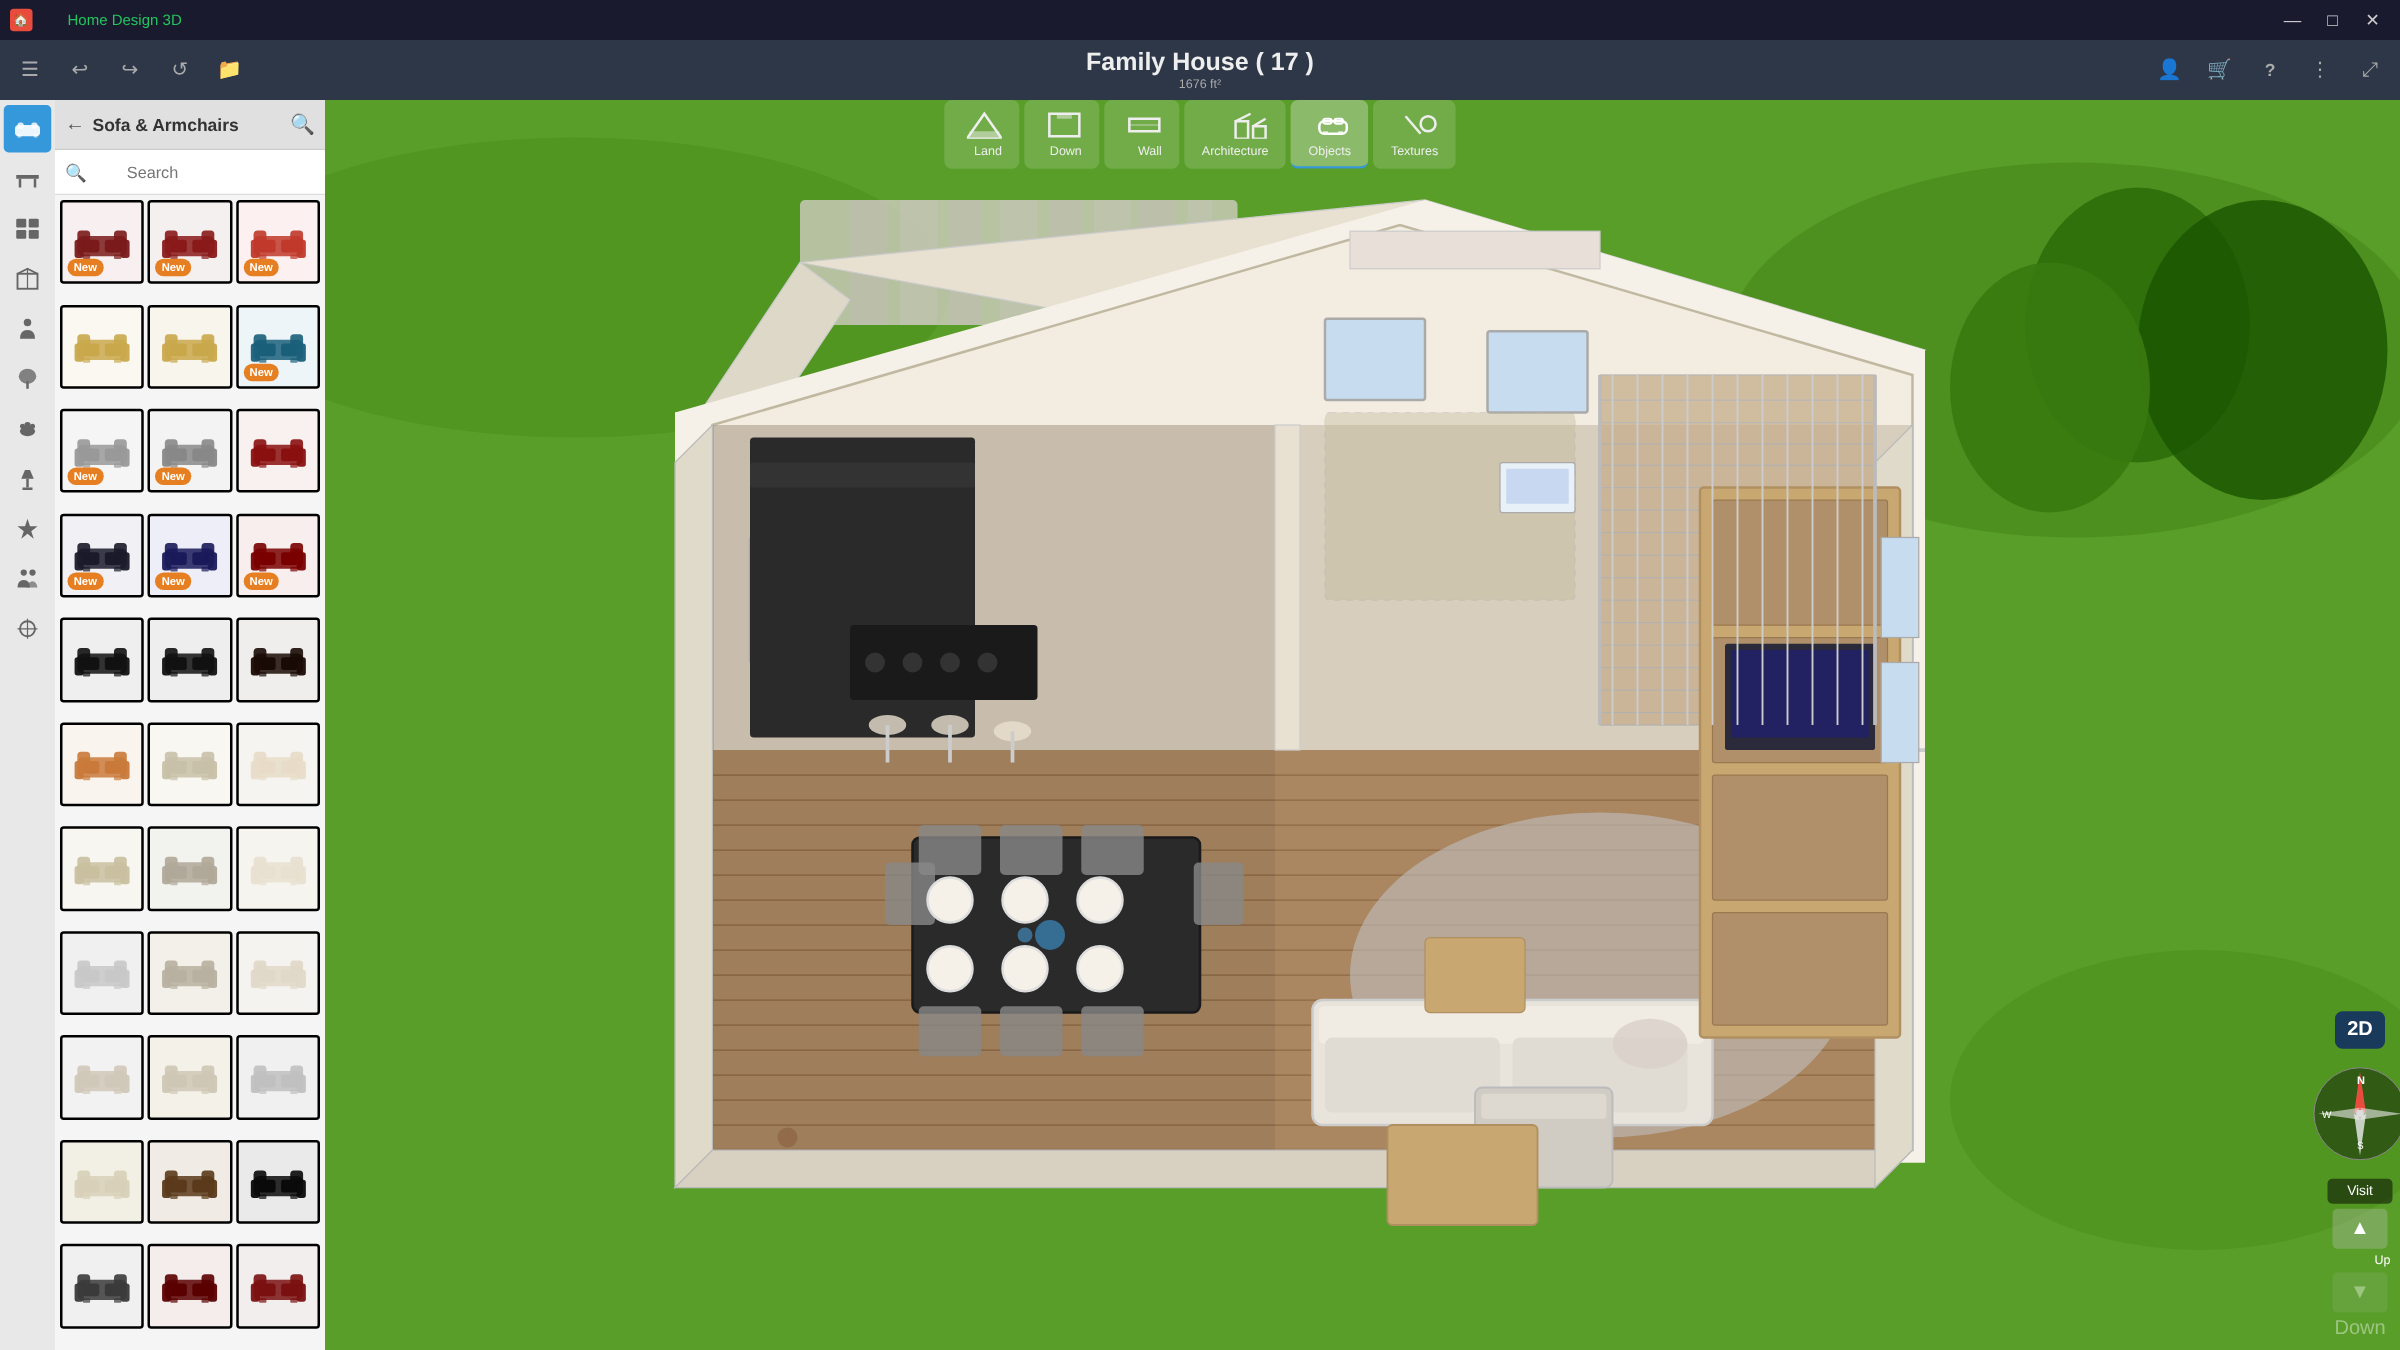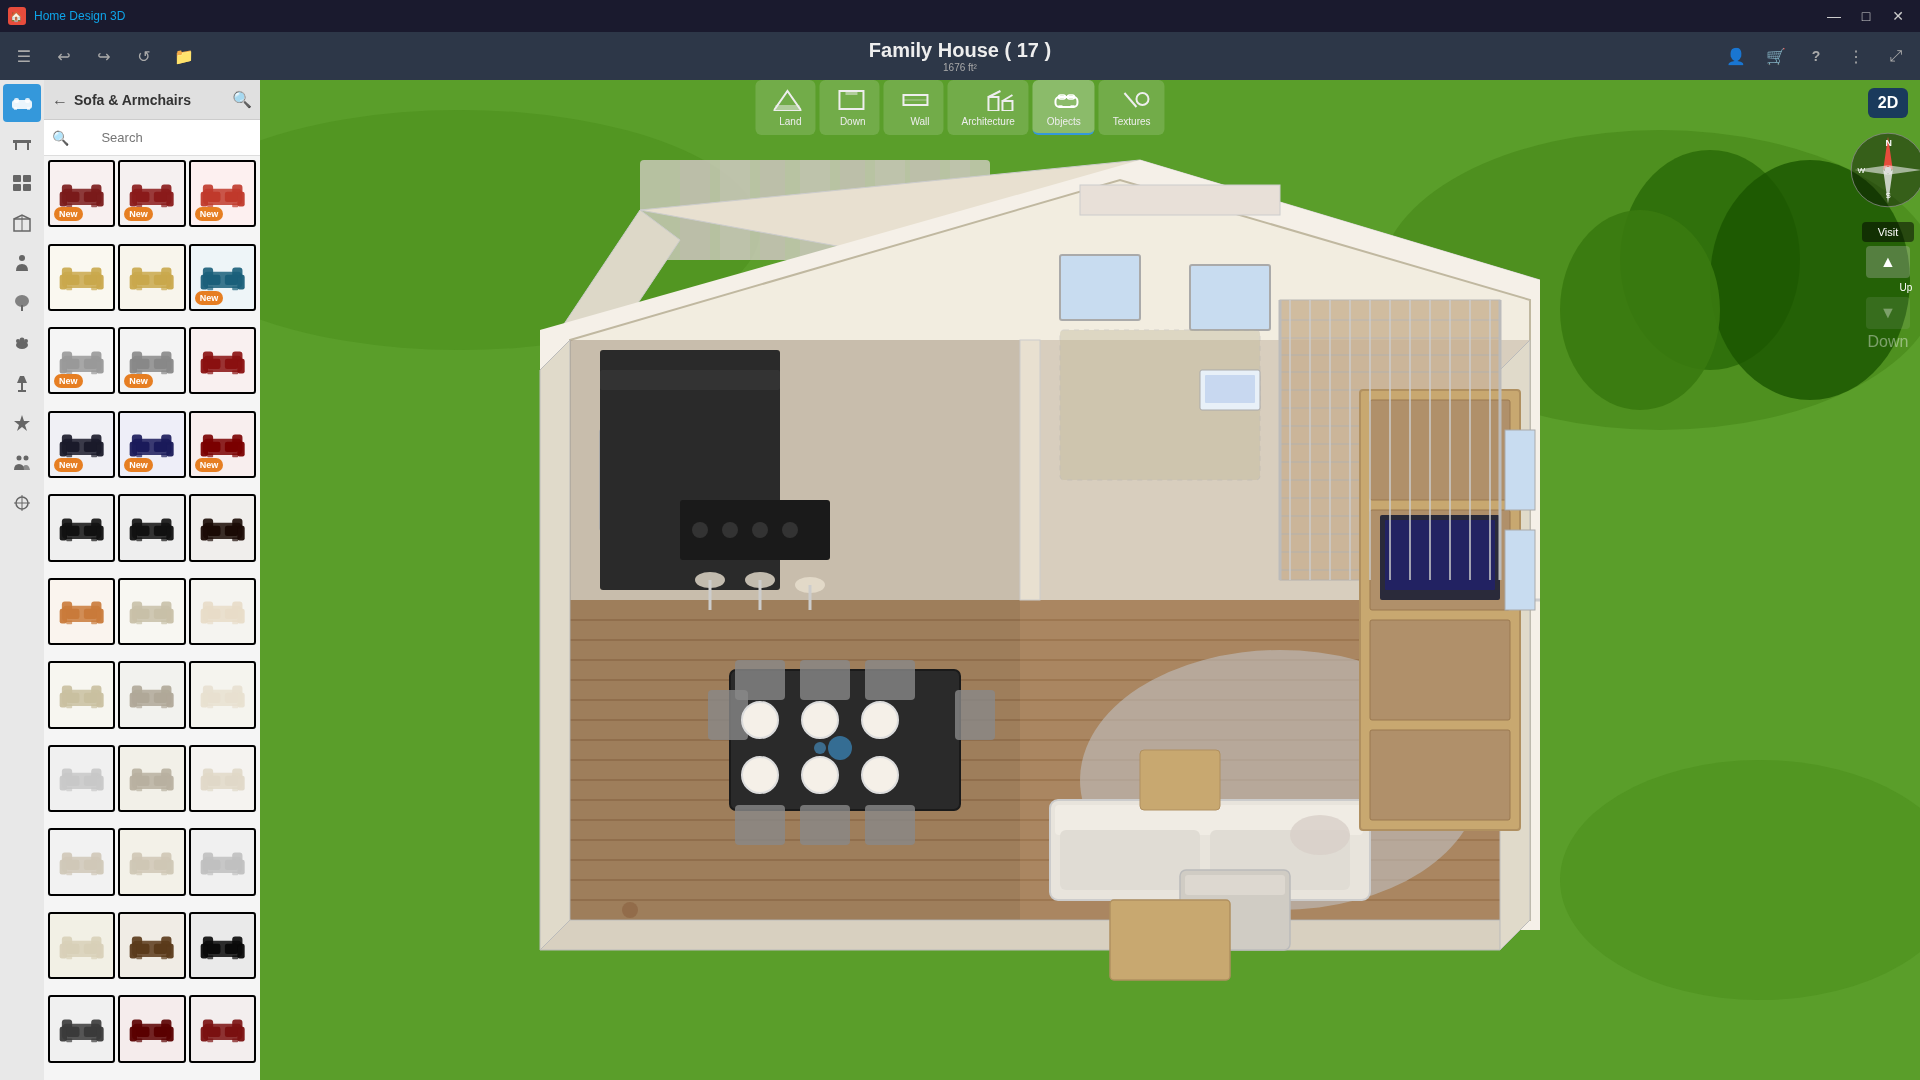--- a/index.html
+++ b/index.html
@@ -27,21 +27,22 @@
       background: #e74c3c;
       border-radius: 3px;
       display: flex;
       align-items: center;
       justify-content: center;
       font-size: 10px;
       color: white;
     }
     #app-title {
       font-size: 12px;
-      color: #0ea5e9;
+      color: #22c55e;
+      margin-left: 20px;
     }
     #title-bar-controls {
       display: flex;
       align-items: center;
       gap: 4px;
     }
     .title-btn {
       width: 28px;
       height: 22px;
       background: transparent;
@@ -289,20 +290,21 @@
       top: 80px;
       right: 0;
       width: 64px;
       bottom: 0;
       display: flex;
       flex-direction: column;
       align-items: center;
       z-index: 20;
       gap: 4px;
       padding: 8px 4px;
+      justify-content: flex-end;
     }
 
     #view-2d-btn {
       background: #1a3a5c;
       color: white;
       border: none;
       border-radius: 6px;
       padding: 6px 10px;
       font-size: 16px;
       font-weight: bold;

